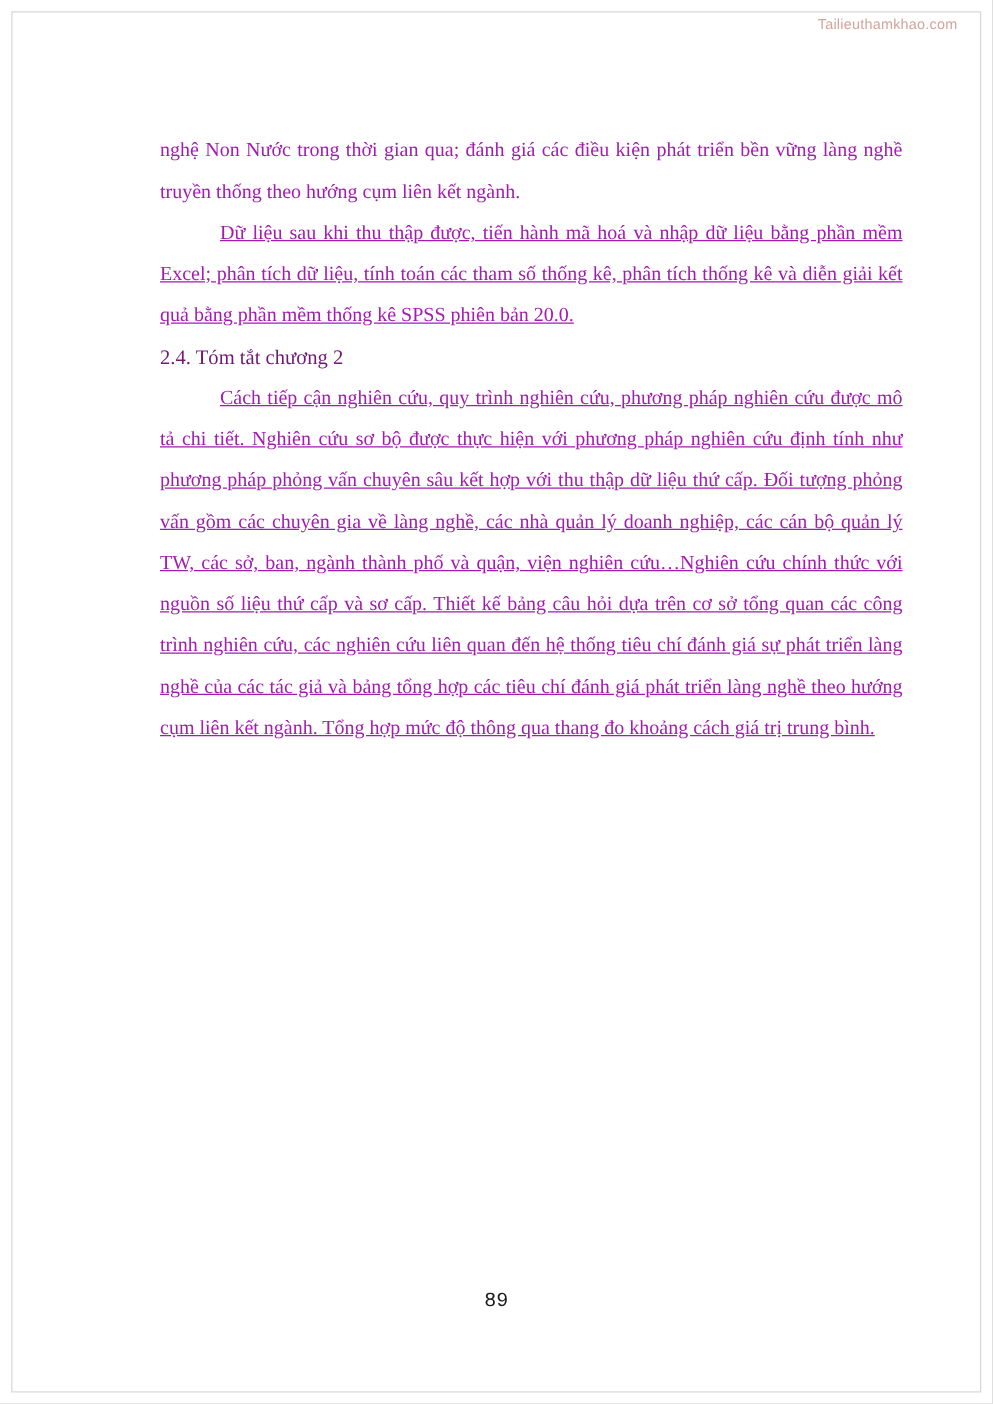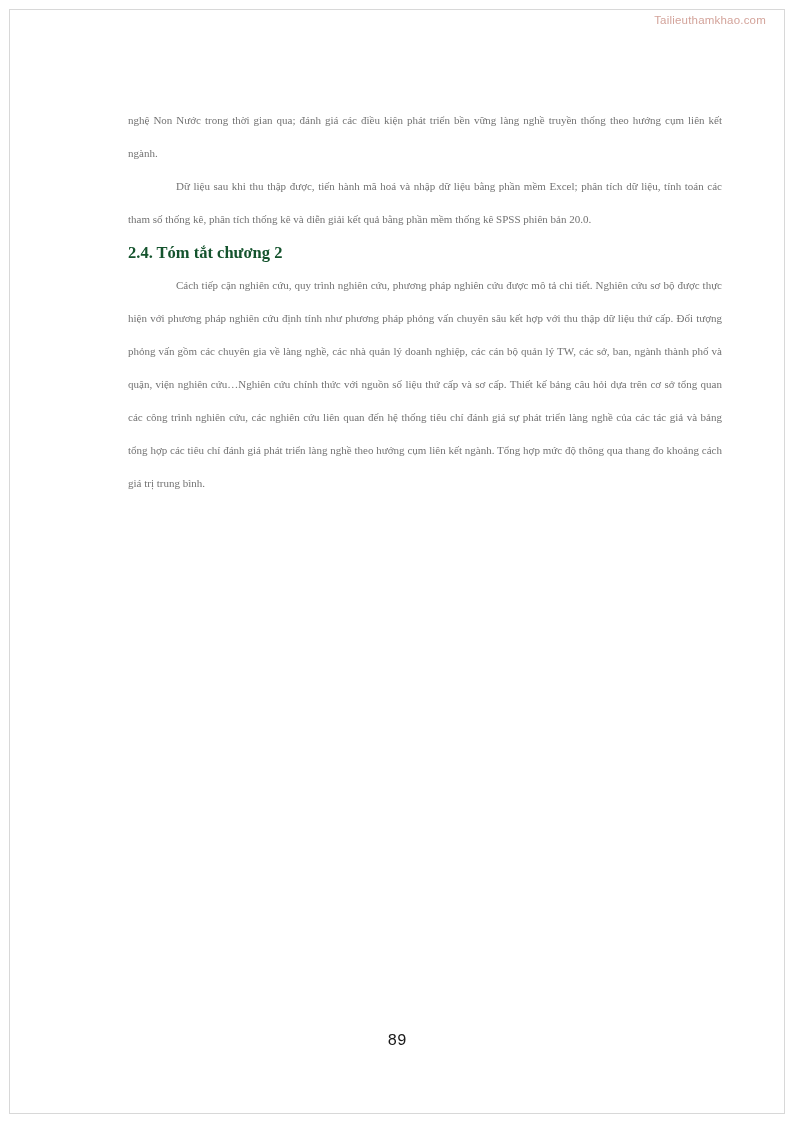--- a/index.html
+++ b/index.html
@@ -41,35 +41,36 @@
     margin-left: 12px;
   }
   .content {
     position: absolute;
     left: 128px;
     top: 104px;
     width: 594px;
   }
   p {
     margin: 0 0 0 0;
-    font-size: 11px;
+    font-size: 16px;
     line-height: 33px;
     text-align: justify;
     text-justify: inter-word;
-    color: #737373;
+    color: #a21caf;
   }
   p.indent {
     text-indent: 48px;
+    text-decoration: underline;
   }
   h2.heading {
     margin: 0;
     font-size: 16.5px;
     line-height: 33px;
-    font-weight: bold;
-    color: #14532d;
+    font-weight: normal;
+    color: #701a75;
     text-align: left;
   }
   .page-number {
     position: absolute;
     left: 0;
     right: 0;
     top: 1032px;
     text-align: center;
     font-size: 16px;
     color: #1a1a1a;

